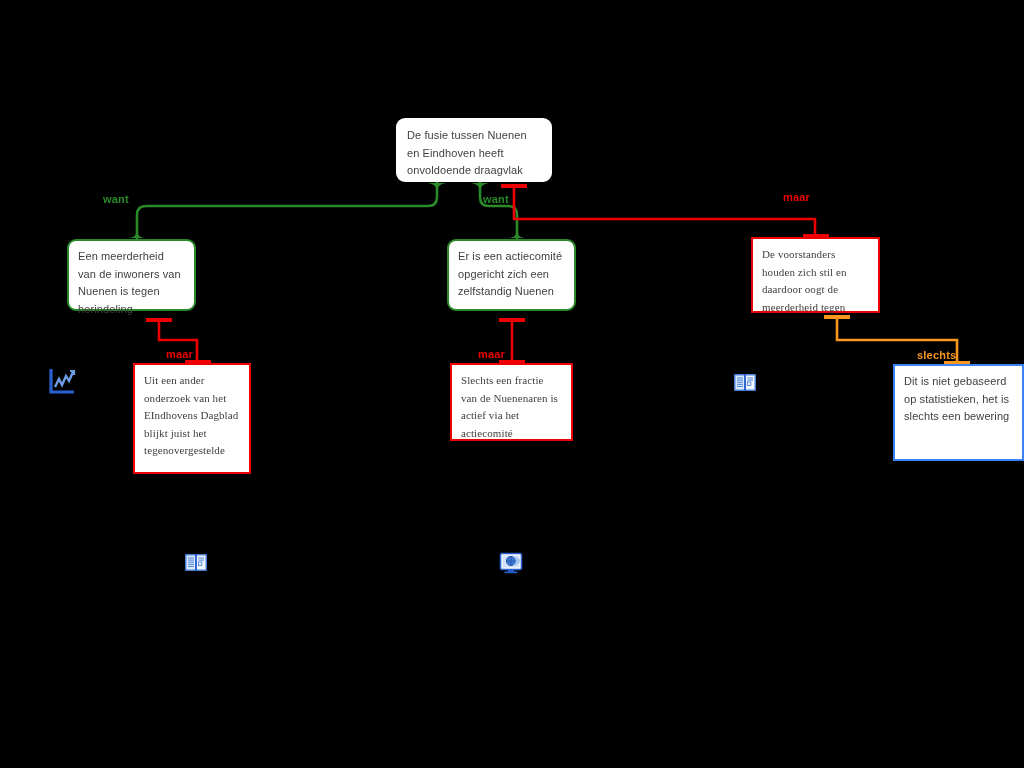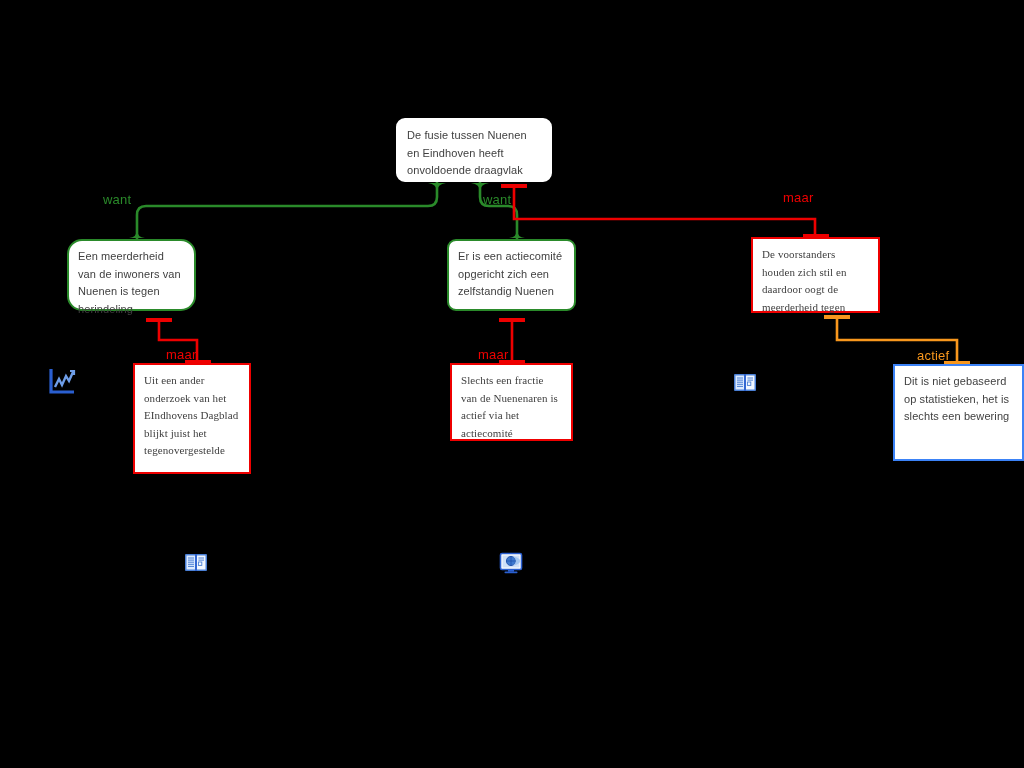--- a/index.html
+++ b/index.html
@@ -50,22 +50,22 @@
     border: 2px solid #ee0000;
     border-radius: 0;
     font-family: Liberation Serif, serif;
   }
   .node.qualify {
     border: 2px solid #3b82f6;
     border-radius: 0;
   }
   .edge-label {
     position: absolute;
-    font-size: 13px;
-    font-weight: normal;
+    font-size: 11px;
+    font-weight: bold;
     letter-spacing: 0.2px;
     line-height: 9px;
   }
   .edge-label.support { color: #2a8a2a; }
   .edge-label.attack  { color: #ee0000; }
   .edge-label.qualify { color: #f8971d; }
   .icon {
     position: absolute;
   }
 </style>
@@ -111,25 +111,25 @@
       <path d="M 824,317 L 850,317" stroke="#f8971d" stroke-width="4"></path>
       <path d="M 944,363 L 970,363" stroke="#f8971d" stroke-width="4"></path>
     </g>
   </svg>
 
   <div class="edge-label support" style="left:103px; top:195px;">want</div>
   <div class="edge-label support" style="left:483px; top:195px;">want</div>
   <div class="edge-label attack" style="left:783px; top:193px;">maar</div>
   <div class="edge-label attack" style="left:166px; top:350px;">maar</div>
   <div class="edge-label attack" style="left:478px; top:350px;">maar</div>
-  <div class="edge-label qualify" style="left:917px; top:351px;">actief</div>
+  <div class="edge-label qualify" style="left:917px; top:351px;">slechts</div>
 
   <div class="node root" style="left:396px; top:118px; width:156px; height:64px;">De fusie tussen Nuenen en Eindhoven heeft onvoldoende draagvlak</div>
 
-  <div class="node support" style="left:67px; top:239px; width:129px; height:72px;border-radius:15px;">Een meerderheid van de inwoners van Nuenen is tegen herindeling</div>
+  <div class="node support" style="left:67px; top:239px; width:129px; height:72px;">Een meerderheid van de inwoners van Nuenen is tegen herindeling</div>
 
   <div class="node support" style="left:447px; top:239px; width:129px; height:72px;">Er is een actiecomité opgericht zich een zelfstandig Nuenen</div>
 
   <div class="node attack" style="left:751px; top:237px; width:129px; height:76px;">De voorstanders houden zich stil en daardoor oogt de meerderheid tegen</div>
 
   <div class="node attack" style="left:133px; top:363px; width:118px; height:111px;">Uit een ander onderzoek van het EIndhovens Dagblad blijkt juist het tegenovergestelde</div>
 
   <div class="node attack" style="left:450px; top:363px; width:123px; height:78px;">Slechts een fractie van de Nuenenaren is actief via het actiecomité</div>
 
   <div class="node qualify" style="left:893px; top:364px; width:131px; height:97px;">Dit is niet gebaseerd op statistieken, het is slechts een bewering</div>

